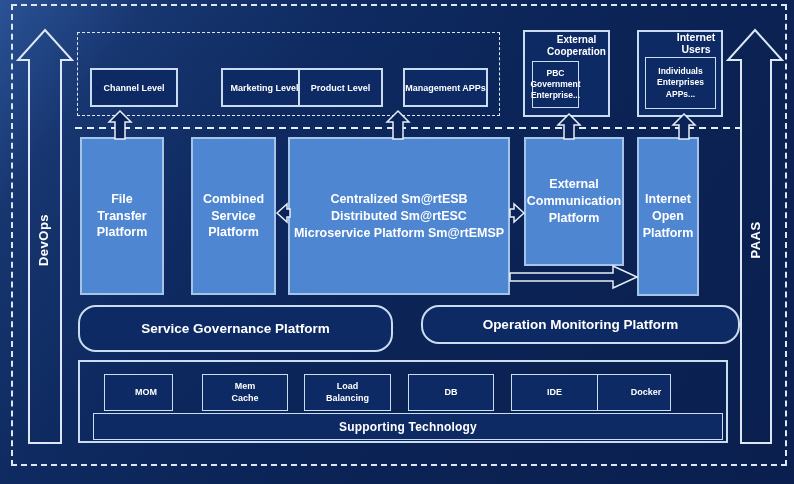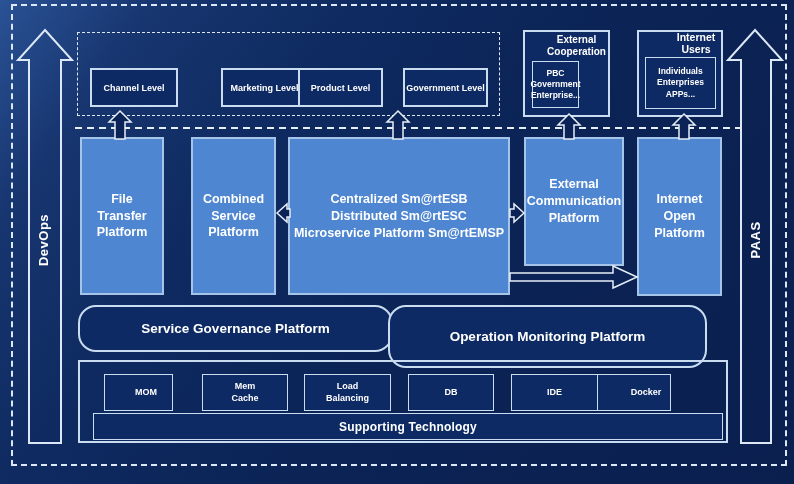--- a/index.html
+++ b/index.html
@@ -38,21 +38,21 @@
   <div class="abs box dark lvl" style="left:90px;top:68px;width:88px;height:39px;">
     <span>Channel Level</span>
   </div>
   <div class="abs box dark lvl" style="left:195px;top:68px;width:87px;height:39px;margin-left:26px;">
     <span>Marketing Level</span>
   </div>
   <div class="abs box dark lvl" style="left:298px;top:68px;width:85px;height:39px;">
     <span>Product Level</span>
   </div>
   <div class="abs box dark lvl" style="left:403px;top:68px;width:85px;height:39px;">
-    <span>Government Level</span>
+    <span>Management APPs</span>
   </div>
 
   <div class="abs dark" style="left:523px;top:30px;width:87px;height:87px;"></div>
   <div class="abs box coop-title" style="left:525px;top:33px;width:83px;height:26px;">
     <span style="display:inline-block;width:70px;">External Cooperation</span>
   </div>
   <div class="abs box dark member" style="left:532px;top:61px;width:47px;height:47px;border-width:1.5px;">
     <span style="display:inline-block;width:66px;">PBC Government Enterprise...</span>
   </div>
 
@@ -71,28 +71,28 @@
     <span style="display:inline-block;width:68px;">Combined Service Platform</span>
   </div>
   <div class="abs box blue" style="left:288px;top:137px;width:222px;height:158px;flex-direction:column;">
     <div class="esb-line">Centralized Sm@rtESB</div>
     <div class="esb-line">Distributed Sm@rtESC</div>
     <div class="esb-line">Microservice Platform Sm@rtEMSP</div>
   </div>
   <div class="abs box blue plat" style="left:524px;top:137px;width:100px;height:129px;">
     <span style="display:inline-block;width:96px;">External Communication Platform</span>
   </div>
-  <div class="abs box blue plat" style="left:637px;top:137px;width:85px;height:159px;">
+  <div class="abs box blue plat" style="left:637px;top:137px;width:62px;height:159px;">
     <span style="display:inline-block;width:58px;">Internet Open Platform</span>
   </div>
 
   <div class="abs box dark gov" style="left:78px;top:305px;width:315px;height:47px;">
     <span>Service Governance Platform</span>
   </div>
-  <div class="abs box dark gov" style="left:388px;top:305px;width:319px;height:63px;">
+  <div class="abs box dark gov" style="left:421px;top:305px;width:319px;height:39px;">
     <span>Operation Monitoring Platform</span>
   </div>
 
   <div class="abs dark" style="left:78px;top:360px;width:650px;height:83px;background:transparent;"></div>
 
   <div class="abs box dark tech" style="left:104px;top:374px;width:69px;height:37px;border-width:1.5px;justify-content:flex-end;">
     <span style="display:inline-block;width:52px;">MOM</span>
   </div>
   <div class="abs box dark tech" style="left:202px;top:374px;width:86px;height:37px;border-width:1.5px;">
     <span style="display:inline-block;width:40px;">Mem Cache</span>

